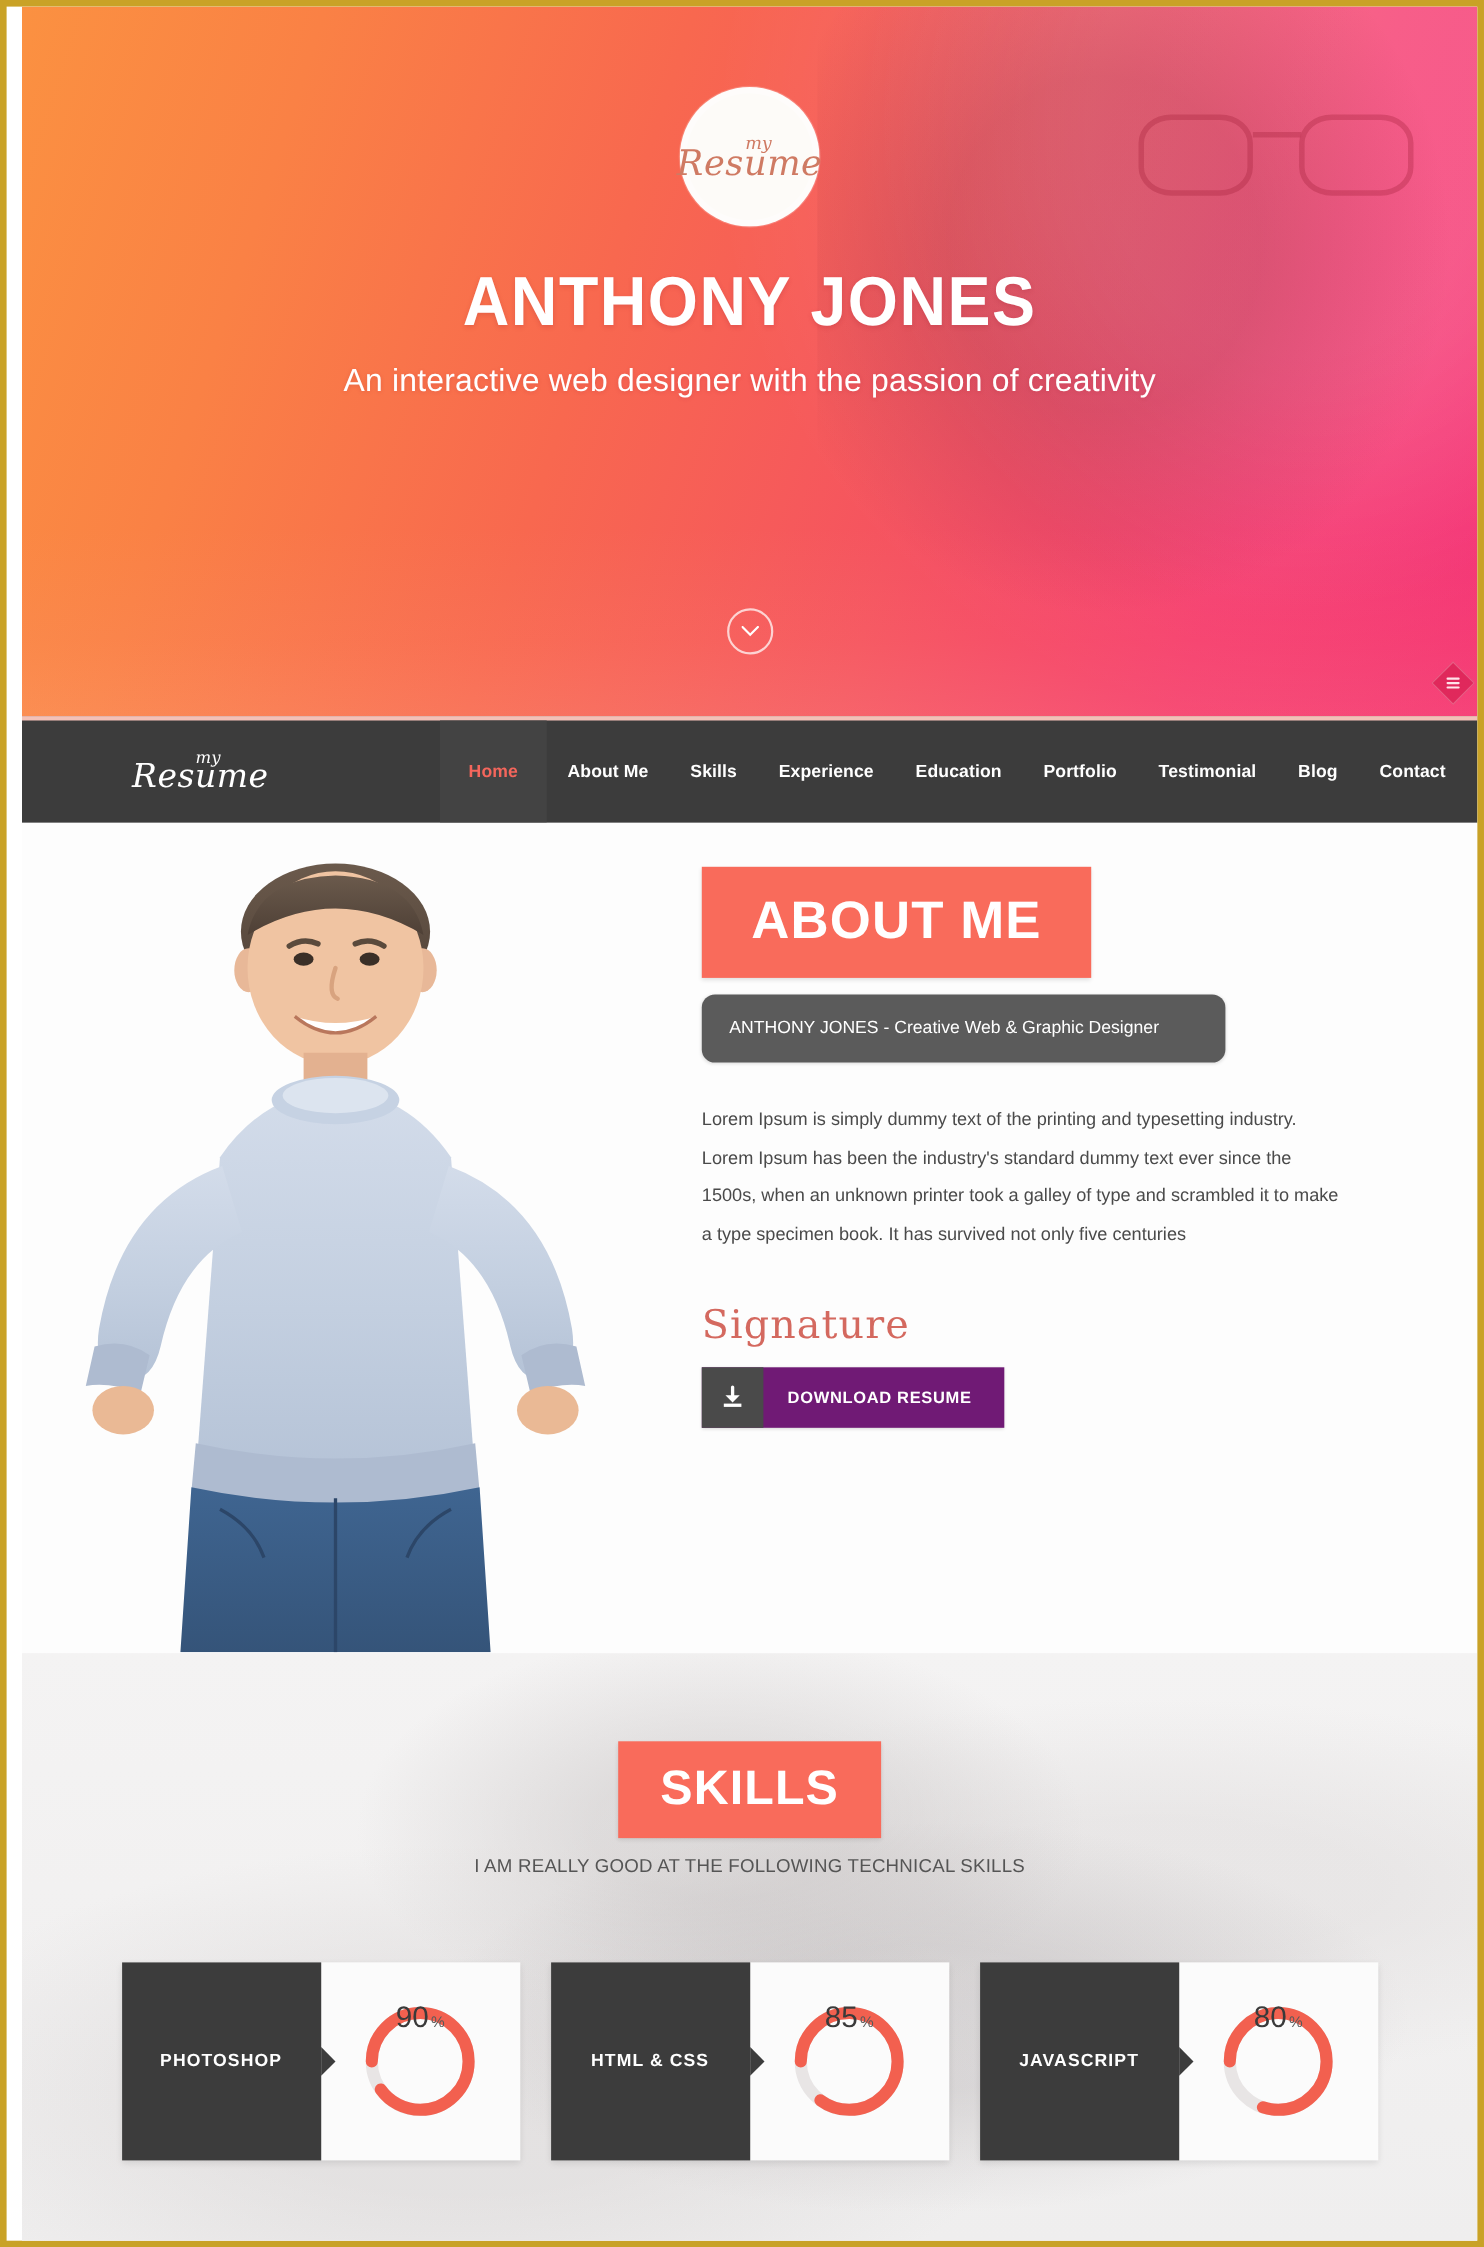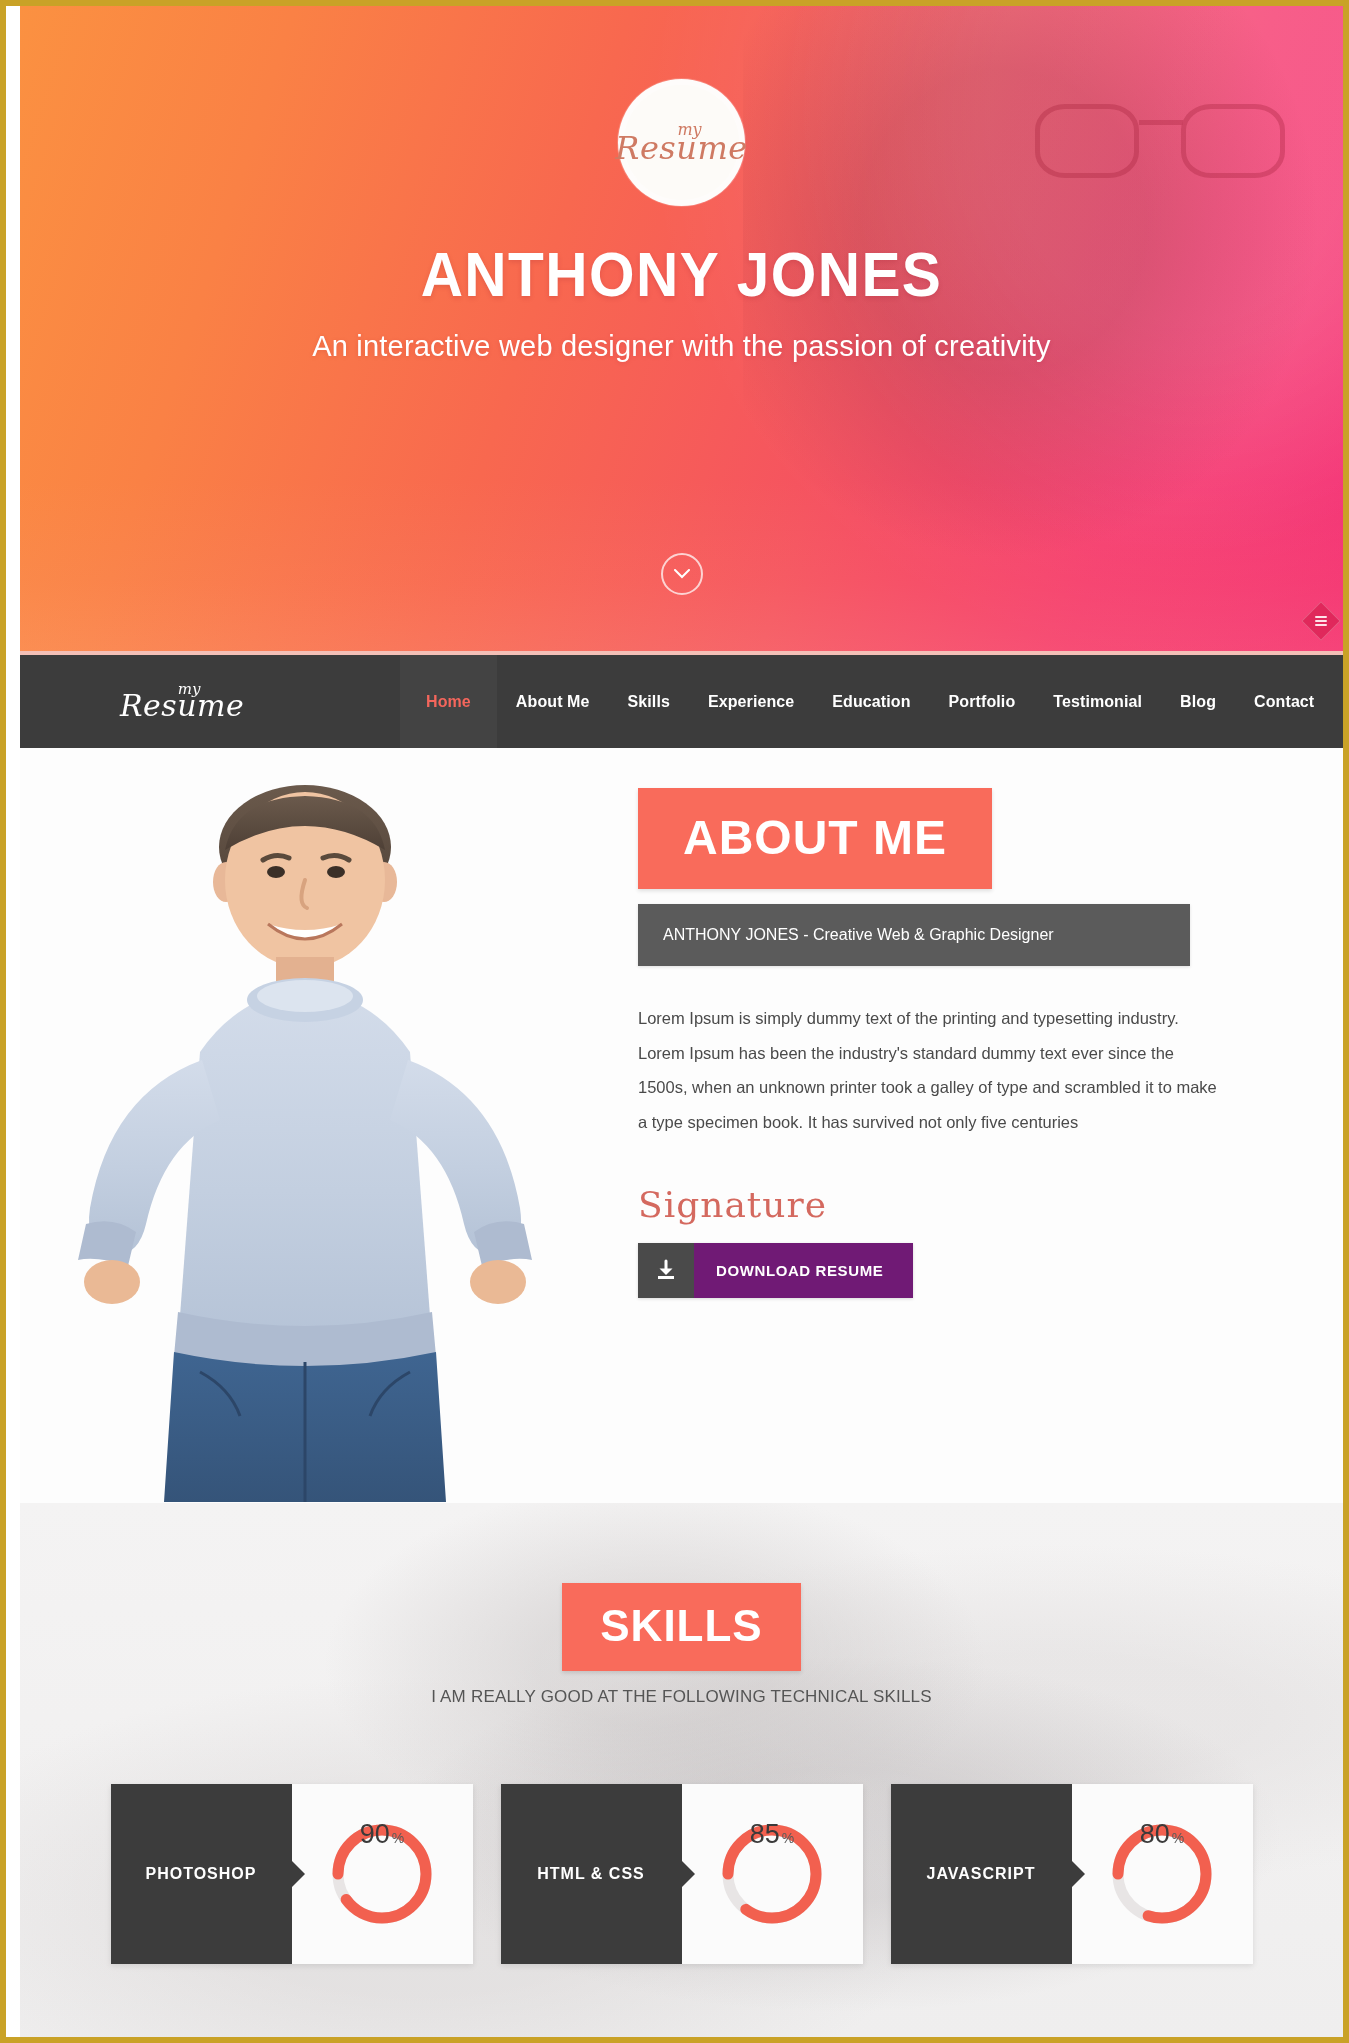--- a/index.html
+++ b/index.html
@@ -126,22 +126,23 @@
   .about-right{ position:absolute; left:618px; top:40px; width:580px; }
 
   .section-badge{
     display:inline-block; background:#f96b5b; color:#fff;
     font-weight:bold; letter-spacing:1px;
     box-shadow:0 2px 4px rgba(0,0,0,.12);
   }
   .about-badge{ font-size:48px; padding:22px 45px 24px; }
   .about-subbar{
     margin-top:15px; background:#5b5b5b; color:#fff;
-    font-size:16px; padding:22px 25px; width:552px;
+    font-size:16px; padding:22px 25px; width:476px;
     box-shadow:0 1px 3px rgba(0,0,0,.12);
+    border-radius:12px;
   }
   .about-p{
     margin-top:35px; color:#4a4a4a; font-size:16.5px; line-height:2.1;
     width:585px;
   }
   .about-p.second{ margin-top:25px; }
   .signature{
     margin-top:44px;
     font-family:"DejaVu Serif", serif; 
     color:#d4695f; font-size:36px; letter-spacing:1px;

